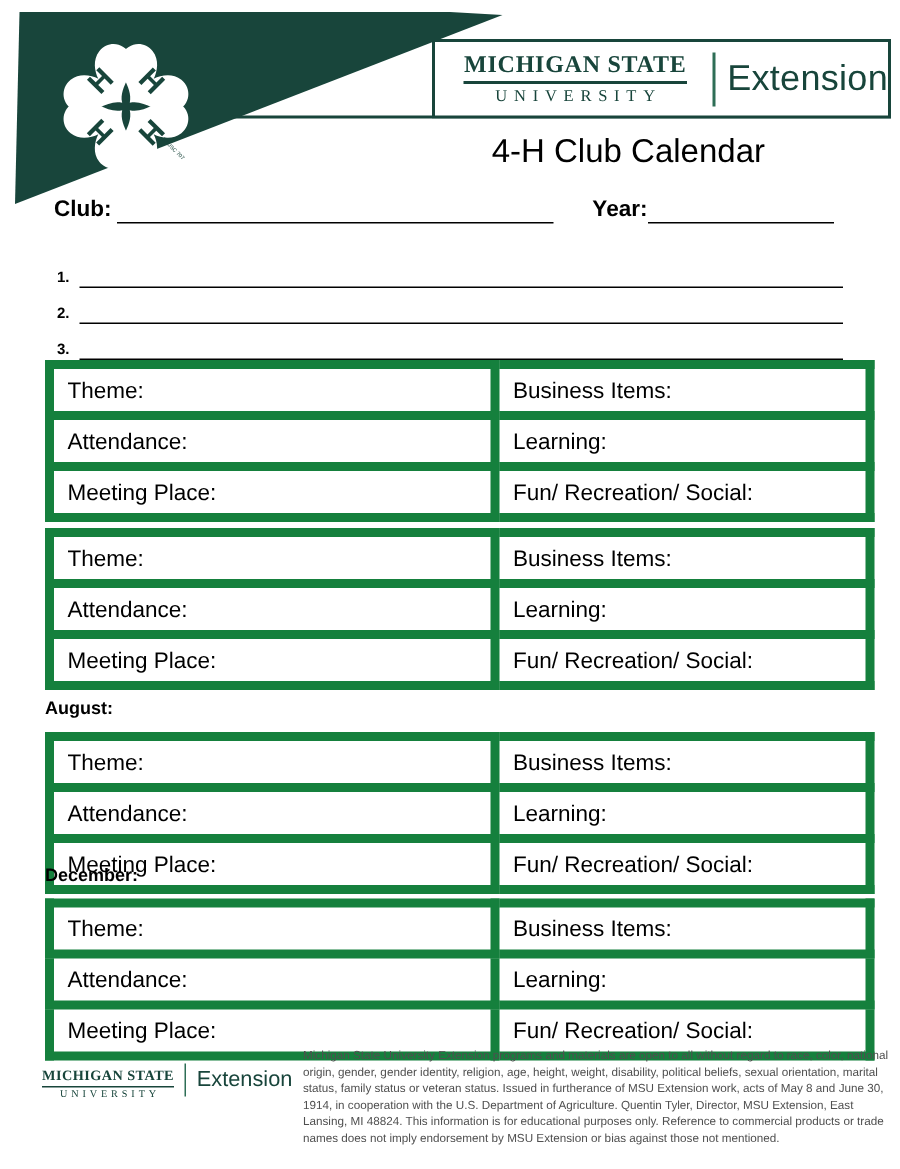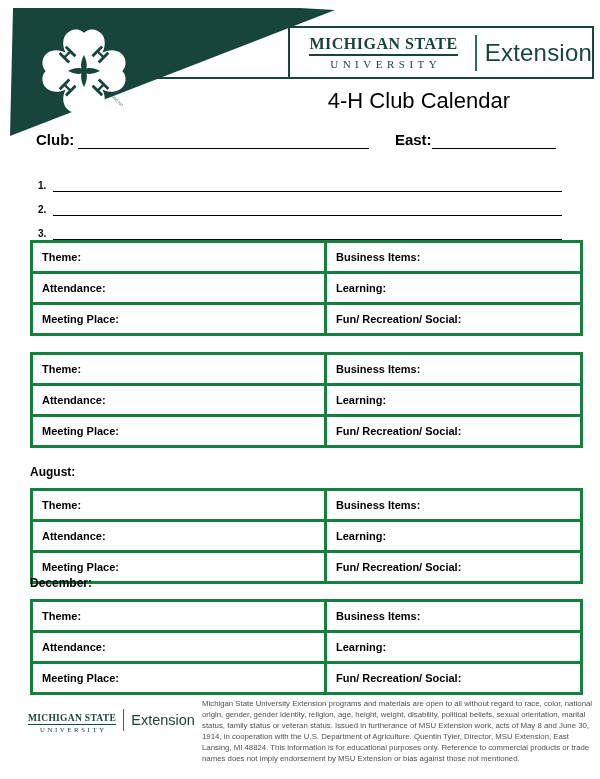--- a/index.html
+++ b/index.html
@@ -40,22 +40,22 @@
   .goal-row{display:flex;align-items:flex-end;height:24px;}
   .goal-num{font-size:10px;font-weight:bold;padding-bottom:1px;}
   .goal-line{flex:1;margin-left:7px;border-bottom:1.4px solid #000;height:100%;}
   
   .month-sec{position:absolute;left:30px;width:553px;}
   #month-0{top:240px;} #month-1{top:352px;} #month-2{top:465px;} #month-3{top:576px;}
   .month-label{font-size:12px;font-weight:bold;height:14px;margin-bottom:9px;}
   .month-table{width:553px;border-collapse:collapse;table-layout:fixed;
     border:1.6px solid #2e2e2e;}
   .month-table td{
-    border:3px solid #15803d;height:28px;vertical-align:middle;
-    font-size:11px;font-weight:bold;padding:0 2px 0 9px;
+    border:6px solid #15803d;height:28px;vertical-align:middle;
+    font-size:15px;font-weight:normal;padding:0 2px 0 9px;
   }
   .month-table td.col-left{width:280px;}
   
   .footer-logo{position:absolute;left:28px;top:707px;display:flex;align-items:center;color:#18453B;}
   .f-stack{text-align:center;}
   .f-top{display:inline-block;font-family:"Liberation Serif", serif;font-weight:bold;
     font-size:9.5px;letter-spacing:.3px;border-bottom:1.3px solid #18453B;padding-bottom:1px;}
   .f-bottom{font-family:"Liberation Serif", serif;font-size:6.8px;letter-spacing:2.6px;
     margin-top:1px;margin-right:-2.6px;}
   .f-divider{width:1.2px;height:22px;background:#2e6e56;margin:0 7px;}
@@ -101,21 +101,21 @@
     </div>
     <div class="wm-divider"></div>
     <div class="wm-extension">Extension</div>
   </div>
 
   <h1 class="page-title">4-H Club Calendar</h1>
 
   <div class="club-row">
     <span>Club:</span>
     <span class="fill-line club-line"></span>
-    <span class="year-label">East:</span>
+    <span class="year-label">Year:</span>
     <span class="fill-line year-line"></span>
   </div>
 
 
   <div class="goals-block">
     <div class="goal-row">
       <span class="goal-num">1.</span>
       <span class="goal-line"></span>
     </div>
     <div class="goal-row">

